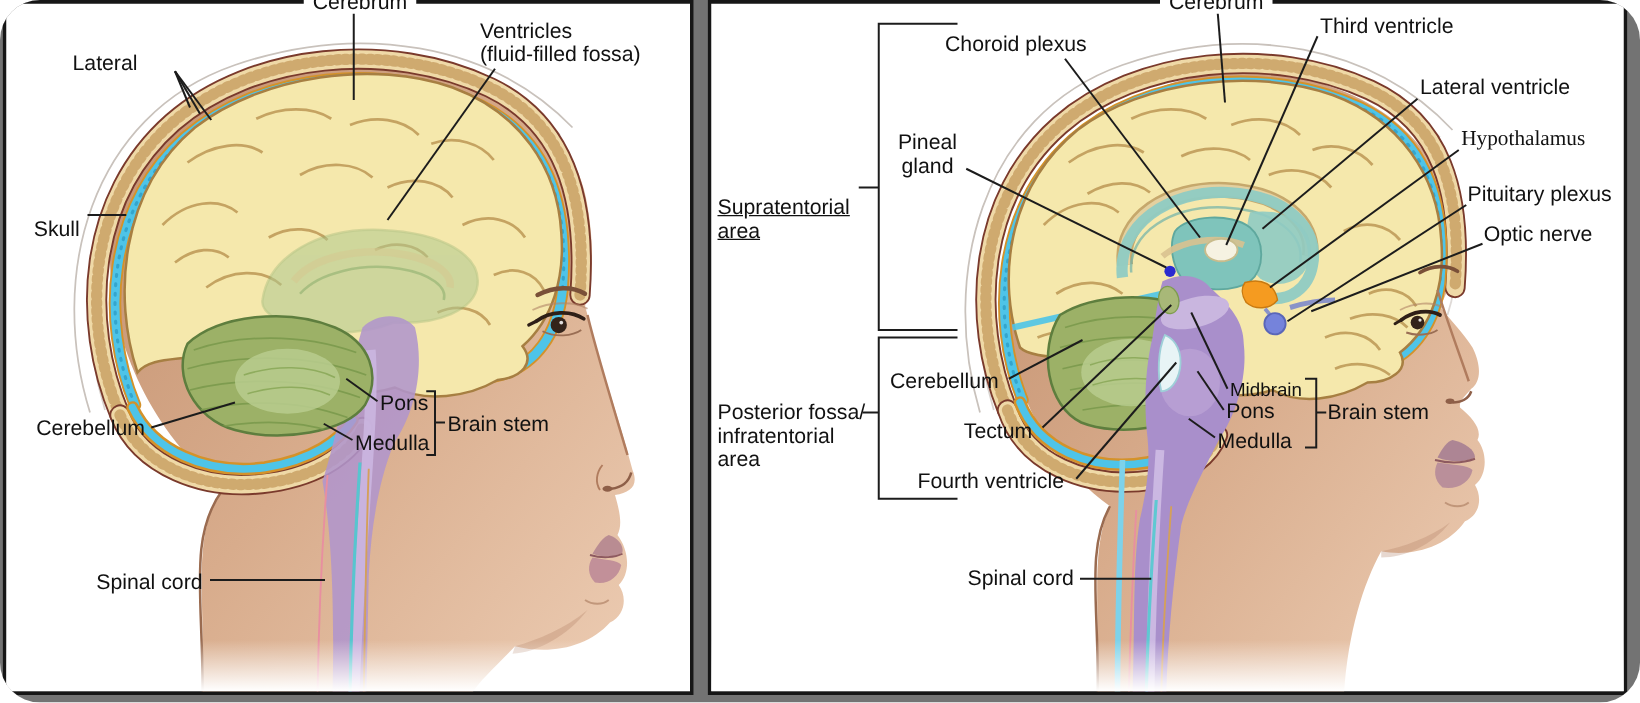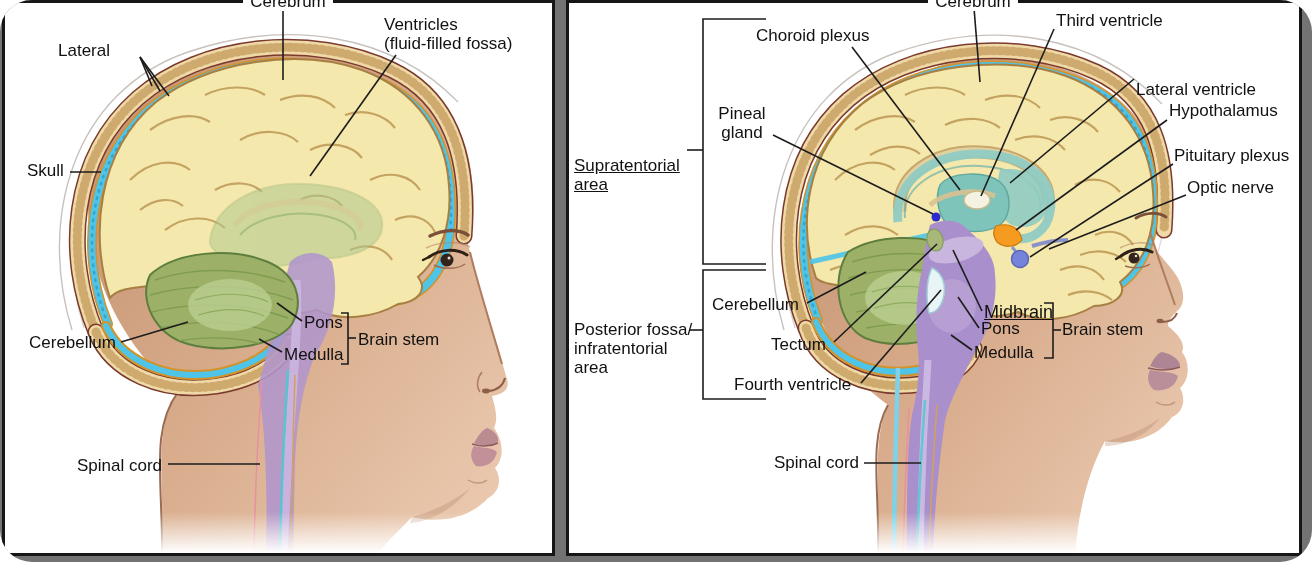--- a/index.html
+++ b/index.html
@@ -4,21 +4,21 @@
 <style>
   html,body{margin:0;padding:0;background:#fff;}
   .canvas{position:relative;width:1312px;height:562px;background:#737373;overflow:hidden;
           font-family:"Liberation Sans","DejaVu Sans",sans-serif;border-radius:32px;}
   .panel{position:absolute;top:0;background:#fff;border:3px solid #161616;box-sizing:border-box;}
   .panel svg{position:absolute;left:0;top:0;}
   #panel-left{left:2px;width:553px;height:556px;}
   #panel-right{left:566px;width:736px;height:556px;}
   .lbl{position:absolute;color:#111;font-size:17px;line-height:19px;white-space:nowrap;z-index:6;}
   .lbl.bg{background:#fff;padding:0 3px;}
-  .lbl.small{font-size:18px;line-height:17px;text-decoration:underline;}
+  .lbl.small{font-size:15px;line-height:17px;}
   .lbl.ctr{text-align:center;}
 </style>
 </head>
 <body>
 
 <div class="canvas">
 
   <div class="panel" id="panel-left">
     <svg width="547" height="550" viewBox="5 3 547 550">
       <defs>
@@ -316,36 +316,36 @@
       </g>
     </svg>
   </div>
 
   <div class="lbl bg ctr" style="left:243px;top:-8px;width:84px;">Cerebrum</div>
   <div class="lbl" style="left:58px;top:41px;">Lateral</div>
   <div class="lbl" style="left:384px;top:15px;">
     <div>Ventricles</div>
     <div>(fluid-filled fossa)</div>
   </div>
-  <div class="lbl" style="left:27px;top:161px;text-align:center;">Skull</div>
+  <div class="lbl" style="left:27px;top:174px;text-align:center;">Skull</div>
   <div class="lbl" style="left:29px;top:333px;">Cerebellum</div>
   <div class="lbl" style="left:304px;top:313px;">Pons</div>
   <div class="lbl" style="left:284px;top:345px;">Medulla</div>
   <div class="lbl" style="left:358px;top:330px;">Brain stem</div>
   <div class="lbl" style="left:77px;top:456px;">Spinal cord</div>
 
   <div class="lbl bg ctr" style="left:928px;top:-8px;width:84px;">Cerebrum</div>
   <div class="lbl" style="left:1056px;top:11px;text-align:right;">Third ventricle</div>
   <div class="lbl" style="left:742px;top:26px;margin-left:14px;">Choroid plexus</div>
-  <div class="lbl" style="left:1136px;top:60px;margin-top:20px;">Lateral ventricle</div>
+  <div class="lbl" style="left:1136px;top:60px;">Lateral ventricle</div>
   <div class="lbl ctr" style="left:712px;top:104px;width:60px;">
     <div>Pineal</div>
     <div>gland</div>
   </div>
-  <div class="lbl" style="left:1169px;top:101px;">Hypothalamus</div>
+  <div class="lbl" style="left:1169px;top:101px;font-family:Liberation Serif, serif;">Hypothalamus</div>
   <div class="lbl" style="left:574px;top:156px;text-decoration:underline;">
     <div>Supratentorial</div>
     <div>area</div>
   </div>
   <div class="lbl" style="left:1174px;top:146px;">Pituitary plexus</div>
   <div class="lbl" style="left:1187px;top:178px;">Optic nerve</div>
   <div class="lbl" style="left:712px;top:295px;">Cerebellum</div>
   <div class="lbl" style="left:574px;top:320px;">
     <div>Posterior fossa/</div>
     <div>infratentorial</div>

